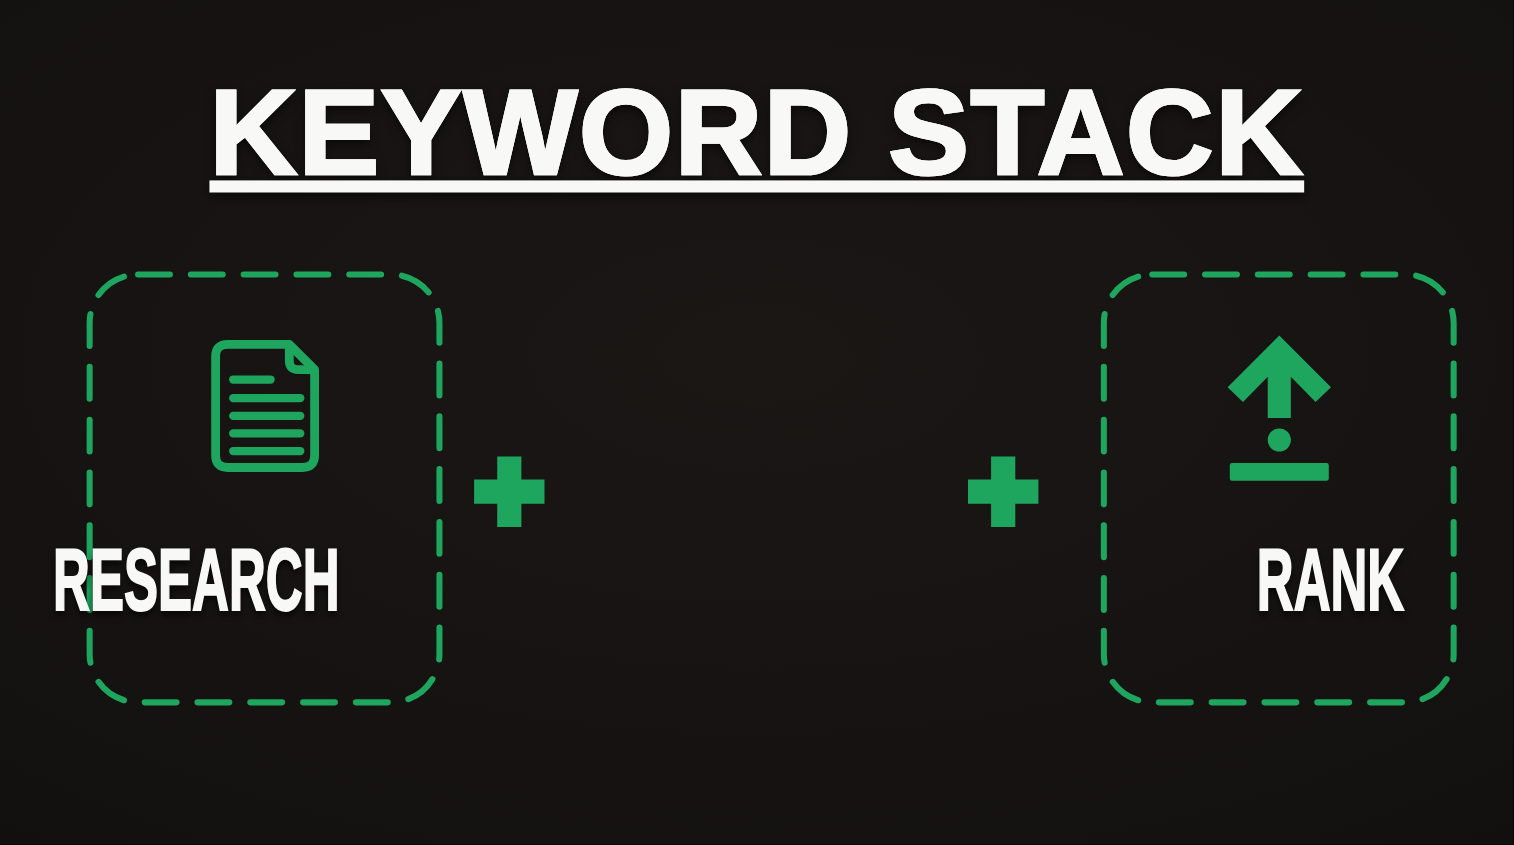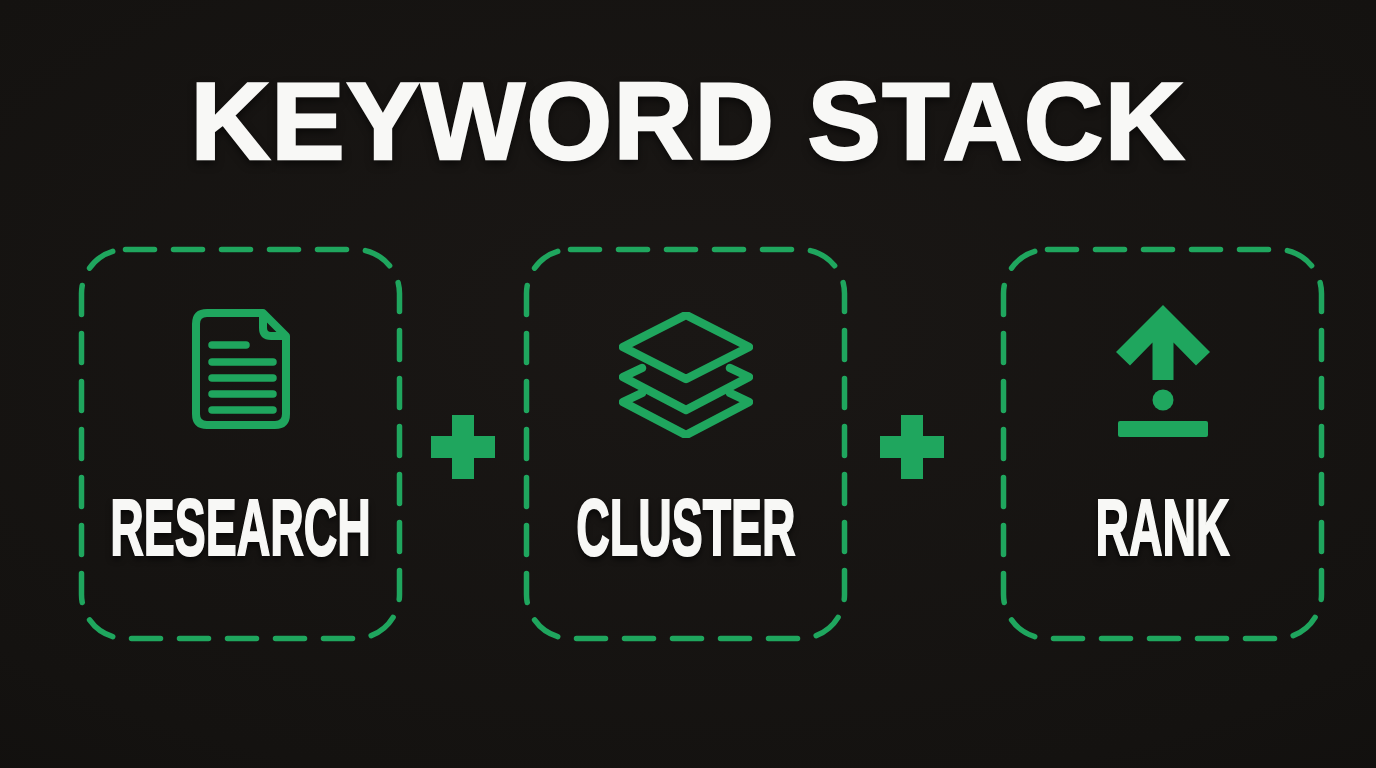--- a/index.html
+++ b/index.html
@@ -8,30 +8,31 @@
     background:radial-gradient(130% 120% at 50% 42%, #1a1715 0%, #141210 52%, #0b0a09 100%);
     font-family:"Liberation Sans", sans-serif;
   }
   .title{
     position:absolute;top:66px;left:0;width:100%;margin:0;
     text-align:center;font-size:110px;line-height:1;font-weight:bold;
     color:#f8f8f6;letter-spacing:1.5px;
     -webkit-text-stroke:2.5px #f8f8f6;
     text-shadow:0 4px 10px rgba(0,0,0,.65);
     white-space:nowrap;
+    text-decoration:underline;
   }
   .step{position:absolute;top:246px;width:325px;height:396px;}
   .step .border{position:absolute;left:0;top:0;}
   .step .icon{position:absolute;left:50%;transform:translateX(-50%);}
   .icon-doc{top:62px;}
   .icon-layers{top:66px;}
   .icon-rank{top:58px;}
   .label{
     position:absolute;top:228px;left:0;width:100%;height:108px;
-    display:flex;align-items:center;justify-content:center;
+    display:flex;align-items:center;justify-content:flex-end;
   }
   .label span{
     display:inline-block;font-size:80px;line-height:1;font-weight:bold;
     color:#f8f8f6;-webkit-text-stroke:2px #f8f8f6;
     transform:scaleX(0.58);transform-origin:center;
     text-shadow:0 4px 9px rgba(0,0,0,.7);white-space:nowrap;
   }
   .plus{position:absolute;top:414px;width:66px;height:66px;}
   .green-stroke{stroke:#1fa65e;fill:none;}
   .green-fill{fill:#1fa65e;}
@@ -64,37 +65,20 @@
       <span>RESEARCH</span>
     </div>
   </section>
 
   <div class="plus" style="left:430px">
     <svg width="66" height="66" viewBox="0 0 66 66">
       <path class="green-fill" d="M22 1 h22 v21 h21 v22 h-21 v21 h-22 v-21 h-21 v-22 h21 z"></path>
     </svg>
   </div>
 
-  <section class="step" style="left:523px">
-    <svg class="border" width="325" height="396">
-      <rect x="3.5" y="3.5" width="318" height="389" rx="44" class="green-stroke" stroke-width="5.5" stroke-dasharray="29 19" stroke-linecap="round"></rect>
-    </svg>
-    <div class="icon icon-layers">
-      <svg width="134" height="126" viewBox="0 0 134 126">
-        <g class="green-stroke" stroke-width="8.5" stroke-linejoin="round" stroke-linecap="round">
-          <polygon points="67,3 130,35 67,67 4,35"></polygon>
-          <path d="M23 56 L4 65 L67 98 L130 65 L111 56"></path>
-          <path d="M23 81 L4 90 L67 123 L130 90 L111 81"></path>
-        </g>
-      </svg>
-    </div>
-    <div class="label">
-      <span>CLUSTER</span>
-    </div>
-  </section>
 
   <div class="plus" style="left:879px">
     <svg width="66" height="66" viewBox="0 0 66 66">
       <path class="green-fill" d="M22 1 h22 v21 h21 v22 h-21 v21 h-22 v-21 h-21 v-22 h21 z"></path>
     </svg>
   </div>
 
   <section class="step" style="left:1000px">
     <svg class="border" width="325" height="396">
       <rect x="3.5" y="3.5" width="318" height="389" rx="44" class="green-stroke" stroke-width="5.5" stroke-dasharray="29 19" stroke-linecap="round"></rect>

